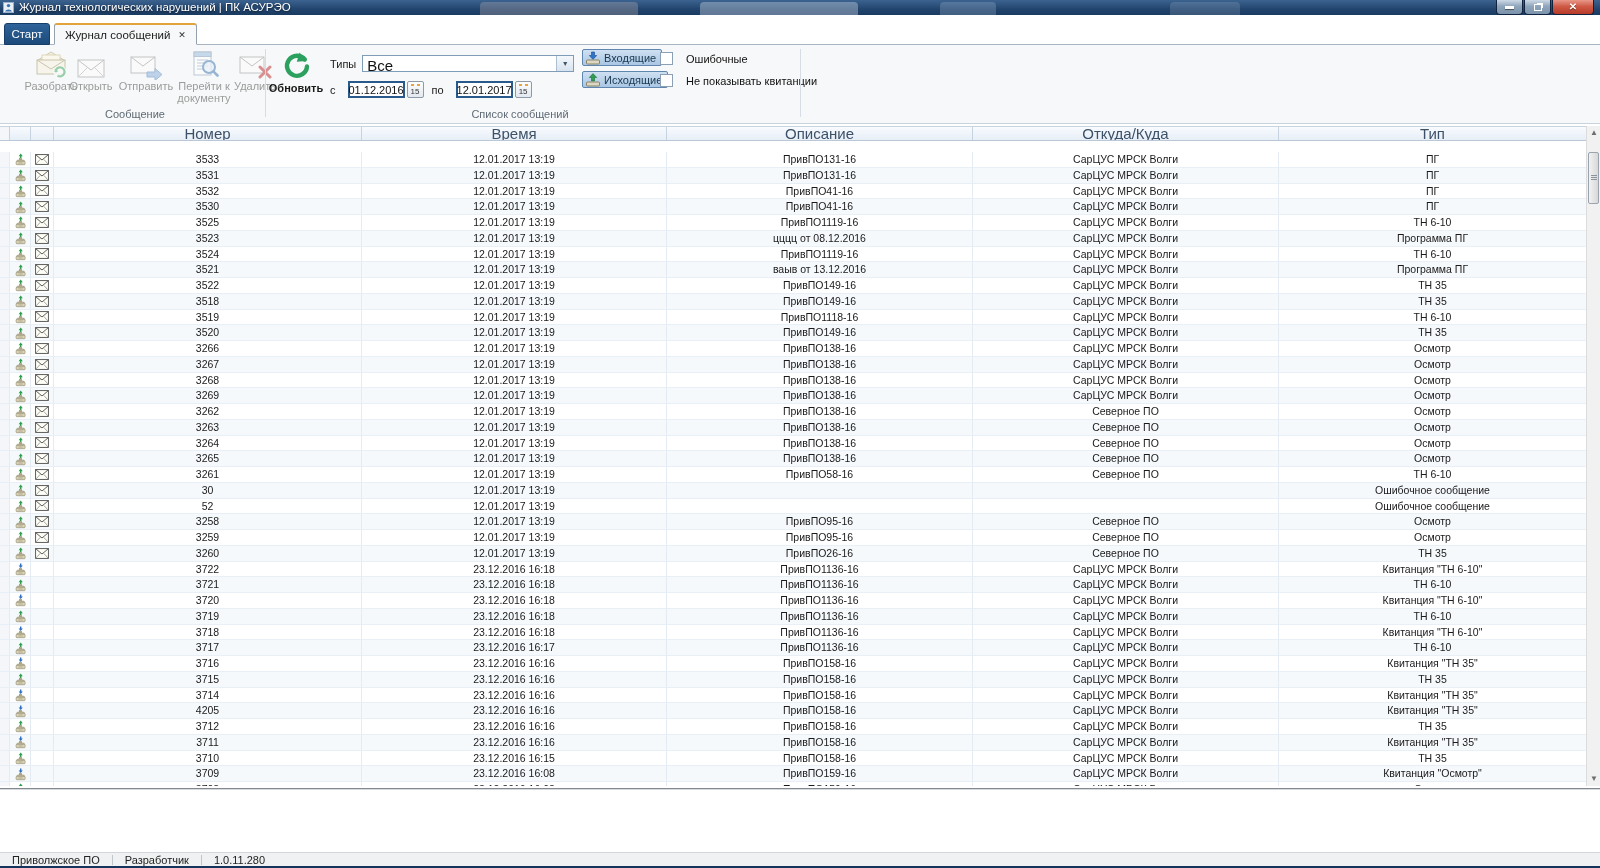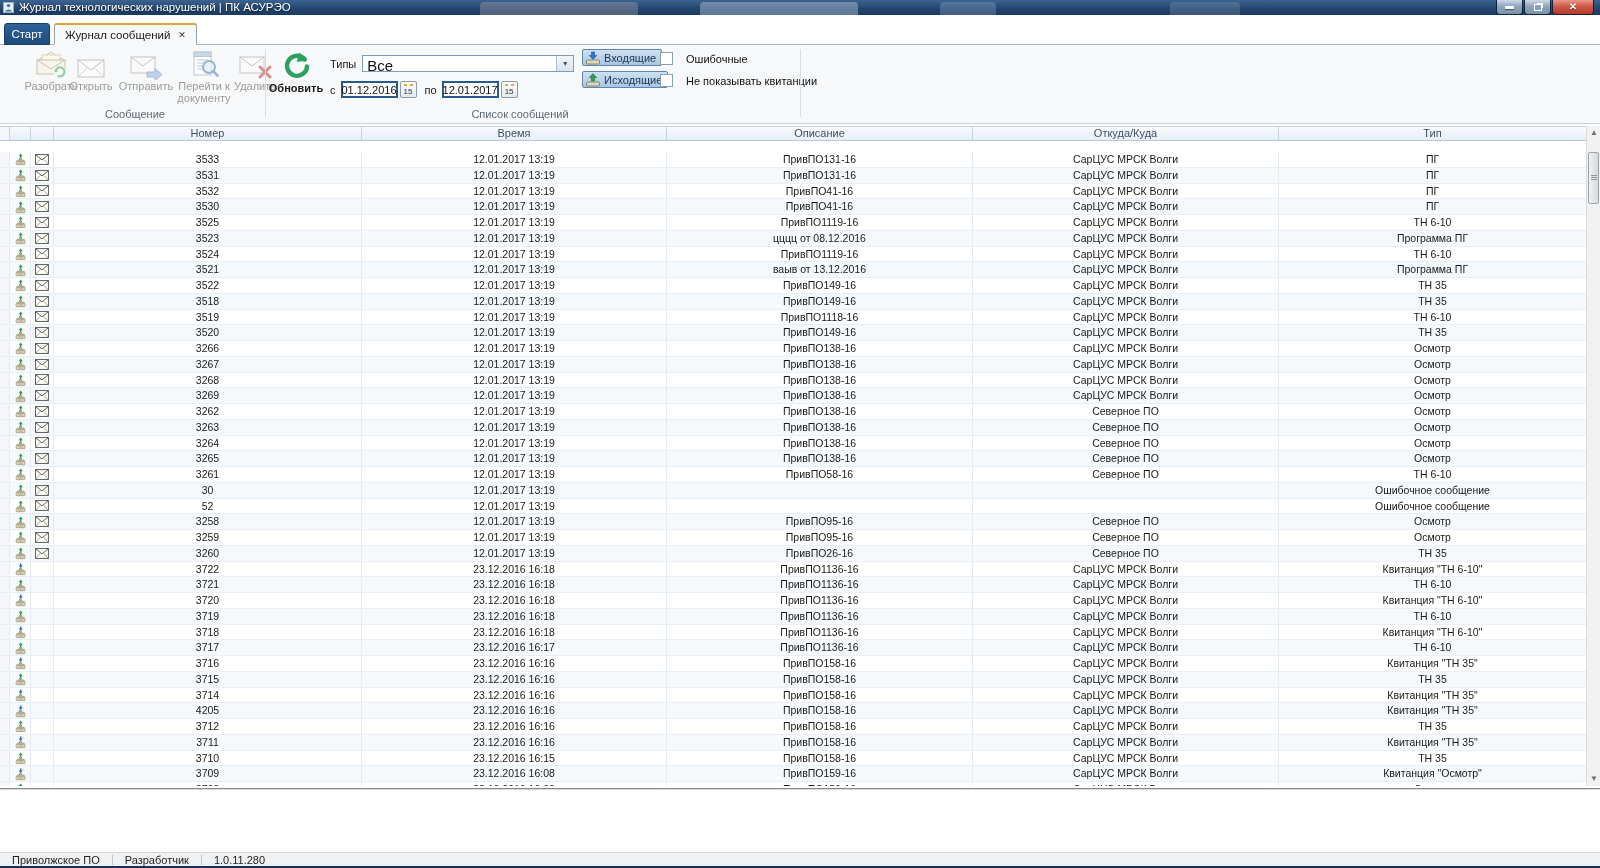--- a/index.html
+++ b/index.html
@@ -52,39 +52,39 @@
   .lbl { font-size:11px; color:#1a1a1a; }
   .types-row { position:absolute; left:330px; top:10px; display:flex; align-items:center; }
   .dropdown { width:212px; height:17px; background:#fff; border:1px solid #7f9db9; display:flex;
     margin-left:6px; cursor:pointer; }
   .dropdown .val { flex:1; font-size:15px; padding:1px 0 0 4px; color:#111; }
   .dropdown .dbtn { width:17px; border-left:1px solid #aebfcf;
     background:linear-gradient(#f4f8fc,#d8e3ef); display:flex; align-items:center; justify-content:center;
     font-size:7px; color:#44556a; }
   .dates-row { position:absolute; left:330px; top:36px; display:flex; align-items:center; }
   .datebox { width:57px; height:17px; border:2px solid #2a5a8c; background:#fff; font-size:11px;
-    display:flex; align-items:center; justify-content:center; color:#111; margin:0 2px 0 5px; }
+    display:flex; align-items:center; justify-content:center; color:#111; margin:0 2px 0 12px; }
   .calbtn { width:17px; height:17px; border:1px solid #8e9aa6; border-radius:2px;
     background:linear-gradient(#fdfdfd,#e2e9f0); position:relative; font-size:8px; color:#333;
     display:flex; align-items:flex-end; justify-content:center; cursor:pointer; line-height:9px; padding-bottom:1px;}
   .calbtn::before { content:""; position:absolute; top:2px; left:3px; width:3px; height:2px; background:#e8a33c; }
   .calbtn::after { content:""; position:absolute; top:2px; right:3px; width:3px; height:2px; background:#e8a33c; }
 
   .toggle { position:absolute; left:582px; height:17px; display:flex; align-items:center; gap:3px;
     background:linear-gradient(#cfe0f1,#aac6e4); border:1px solid #5e86ae; border-radius:2px;
     font-size:11px; color:#17374f; padding:0 5px 0 2px; cursor:pointer; }
   .chk-row { position:absolute; display:flex; align-items:center; gap:13px; font-size:11px; color:#111; cursor:pointer;}
   .chk { width:13px; height:13px; background:#fff; border:1px solid #8ba0b5; }
 
   
   .grid { position:absolute; left:0; top:126px; width:1586px; height:660px; background:#fff;
     border-top:1px solid #c9d3dd; overflow:hidden; }
   .hrow { display:flex; height:14px; background:linear-gradient(#f8fbfe,#e7eef7);
     border-bottom:1px solid #b9c7d6; }
-  .hcell { font-size:11px; color:#3c5168; text-align:center; line-height:13px;
+  .hcell { font-size:15px; color:#3c5168; text-align:center; line-height:13px;
     border-right:1px solid #c6d2df; overflow:hidden; white-space:nowrap; cursor:pointer; }
   .body { position:relative;margin-top:11px; }
   .row { display:flex; height:15.75px; cursor:pointer; }
   .row.alt { background:#f6f9fc; }
   .cell { border-right:1px solid #e4ebf3; border-bottom:1px solid #e9eff6; font-size:10.5px;
     color:#1a1a1a; text-align:center; line-height:14.5px; overflow:hidden; white-space:nowrap; }
   .cell.icon { display:flex; align-items:center; justify-content:center; line-height:normal; }
   .cw0{width:10px; background:#f4f6f9;} .cw1{width:21px;} .cw2{width:23px;}
   .cw3{width:308px;} .cw4{width:305px;} .cw5{width:306px;} .cw6{width:306px;} .cw7{width:307px; border-right:none;}
 

